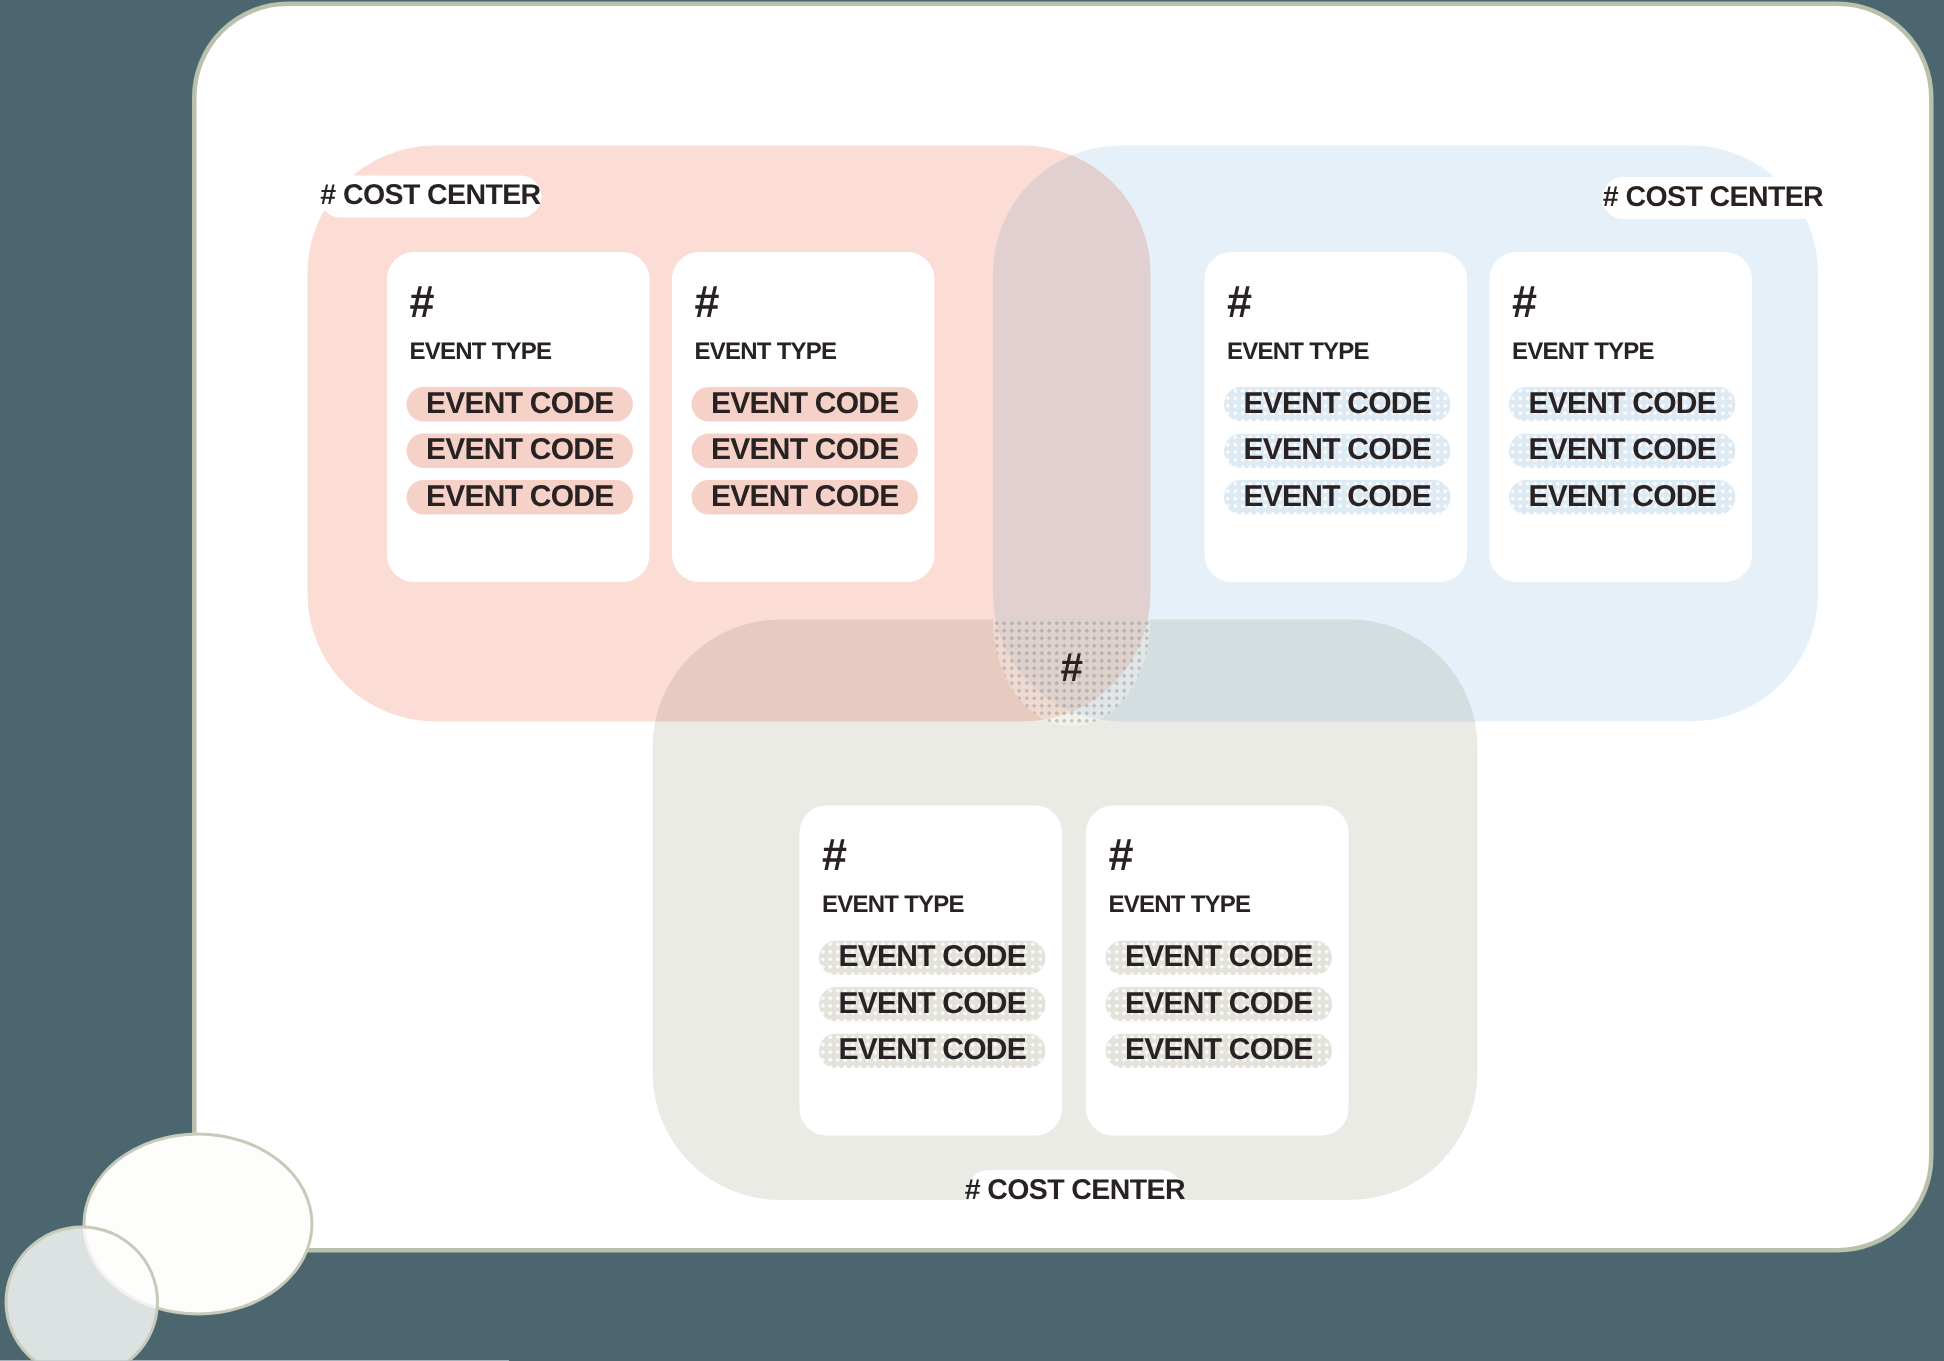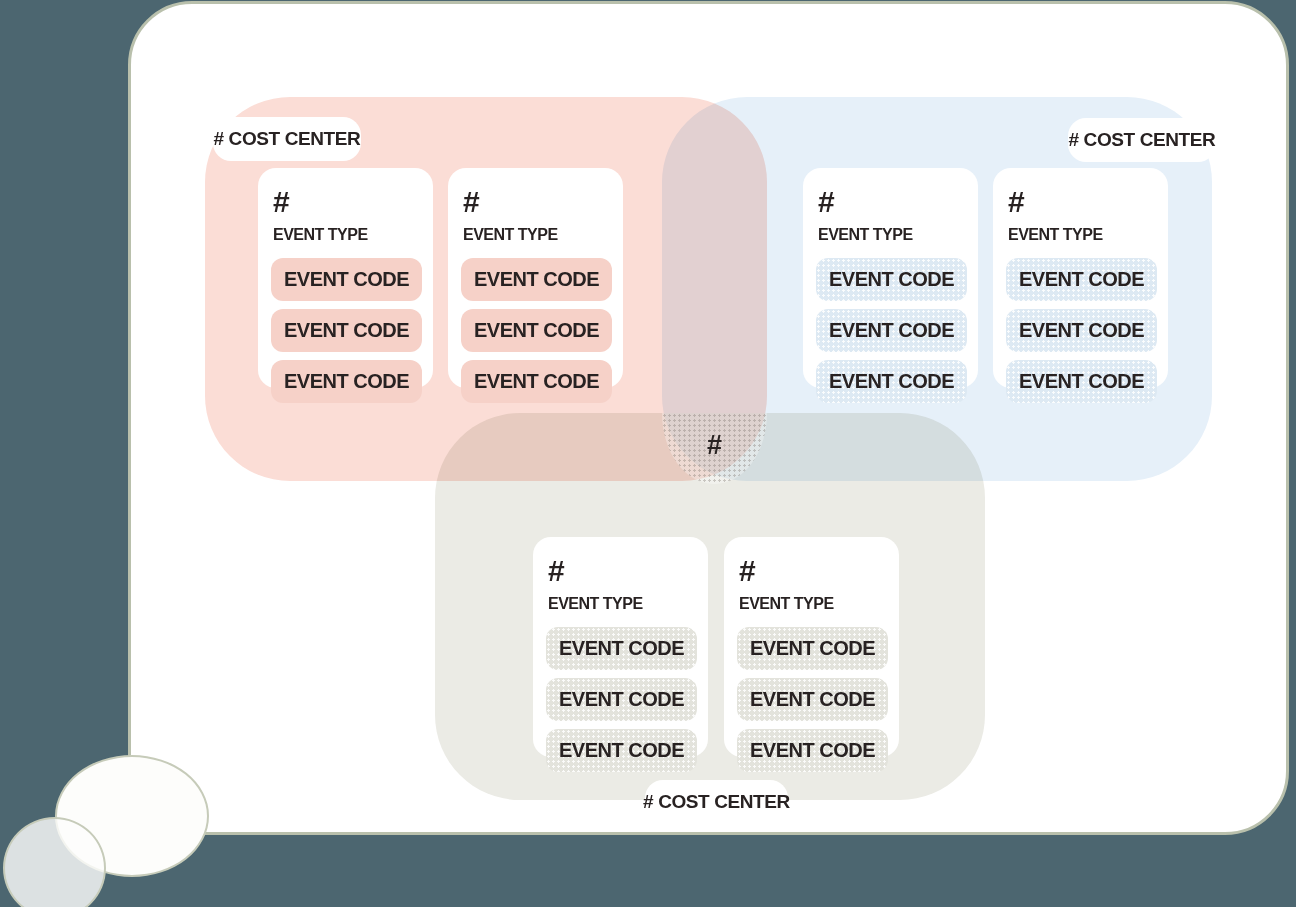--- a/index.html
+++ b/index.html
@@ -51,21 +51,21 @@
     background-image: radial-gradient(rgba(106,96,88,0.30) 1px, transparent 1.3px);
     background-size: 5px 5px;
     display: flex; align-items: center; justify-content: center;
     font-size: 27px; font-weight: 700; color: #282222;
     padding-bottom: 6px; box-sizing: border-box;
   }
 
   
   .badge {
     position: absolute;
-    height: 44px;
+    height: 28px;
     background: #ffffff;
     border-radius: 18px;
     display: flex; align-items: center; justify-content: center;
     font-size: 19px; font-weight: 700;
     letter-spacing: -0.4px;
     color: #282222;
     white-space: nowrap;
   }
   .badge-tl     { left: 213px;  top: 117px; width: 148px; }
   .badge-tr     { left: 1068px; top: 118px; width: 148px; }
@@ -85,21 +85,21 @@
     color: #282222;
     margin: 3px 0 9px 2px;
   }
   .card-title {
     font-size: 16px; font-weight: 700;
     letter-spacing: -0.5px;
     color: #282222;
     margin: 0 0 14px 2px;
   }
   .pill {
-    height: 43px;
+    height: 23px;
     border-radius: 12px;
     margin: 0 0 8px 0;
     display: flex; align-items: center; justify-content: center;
     font-size: 20px; font-weight: 700;
     letter-spacing: -0.5px;
     color: #282222;
     white-space: nowrap;
   }
   .pill-pink { background: #f6d1c8; }
   .pill-blue {

